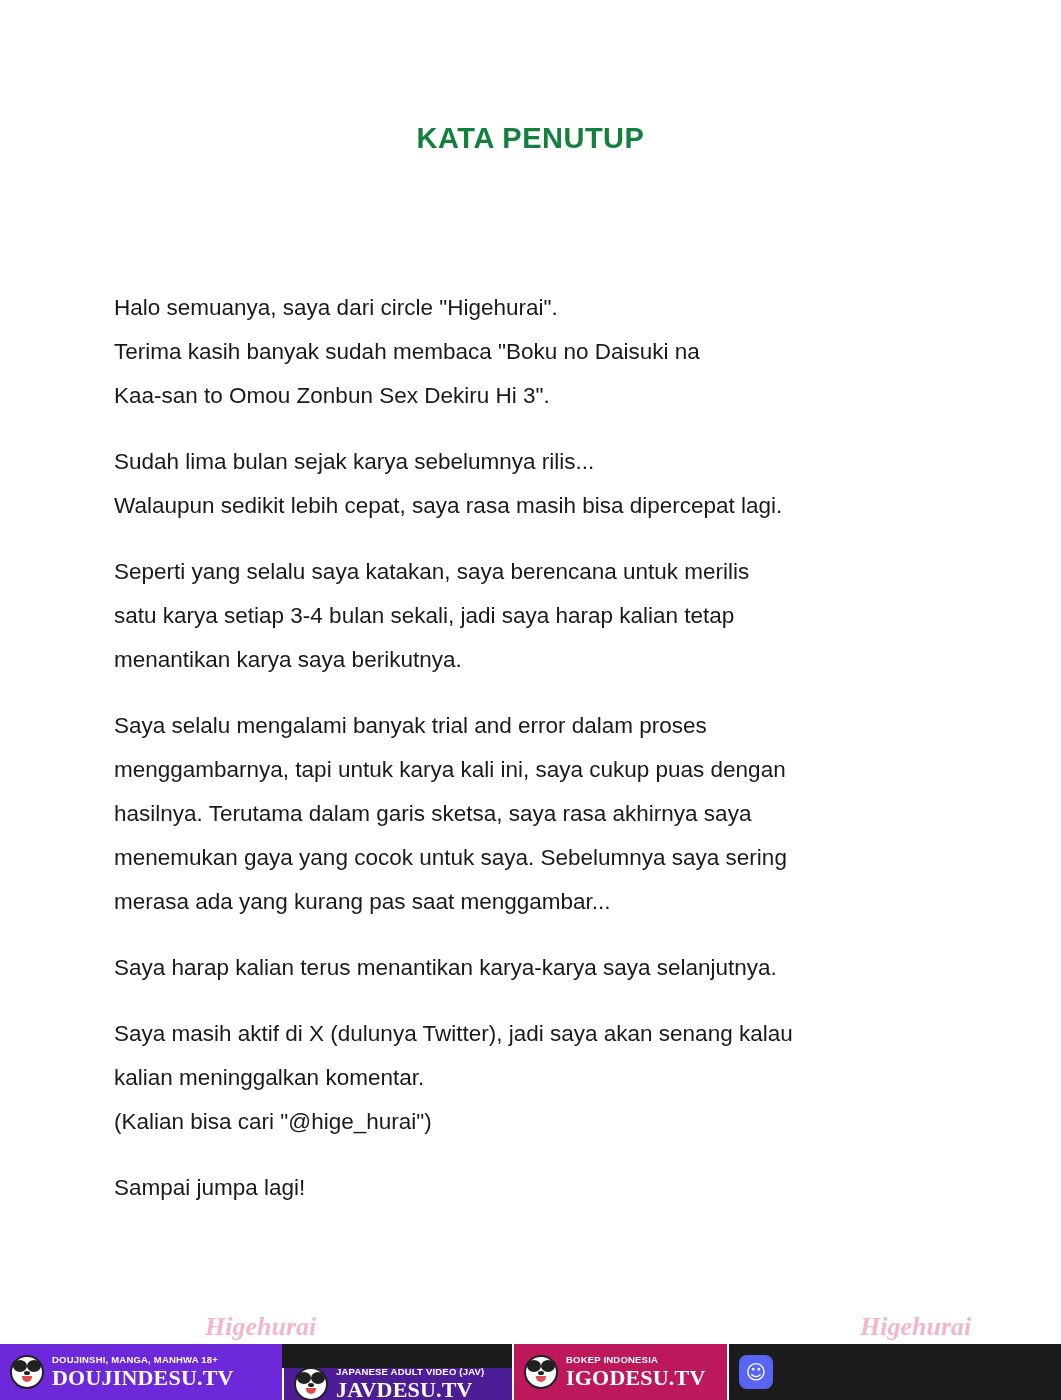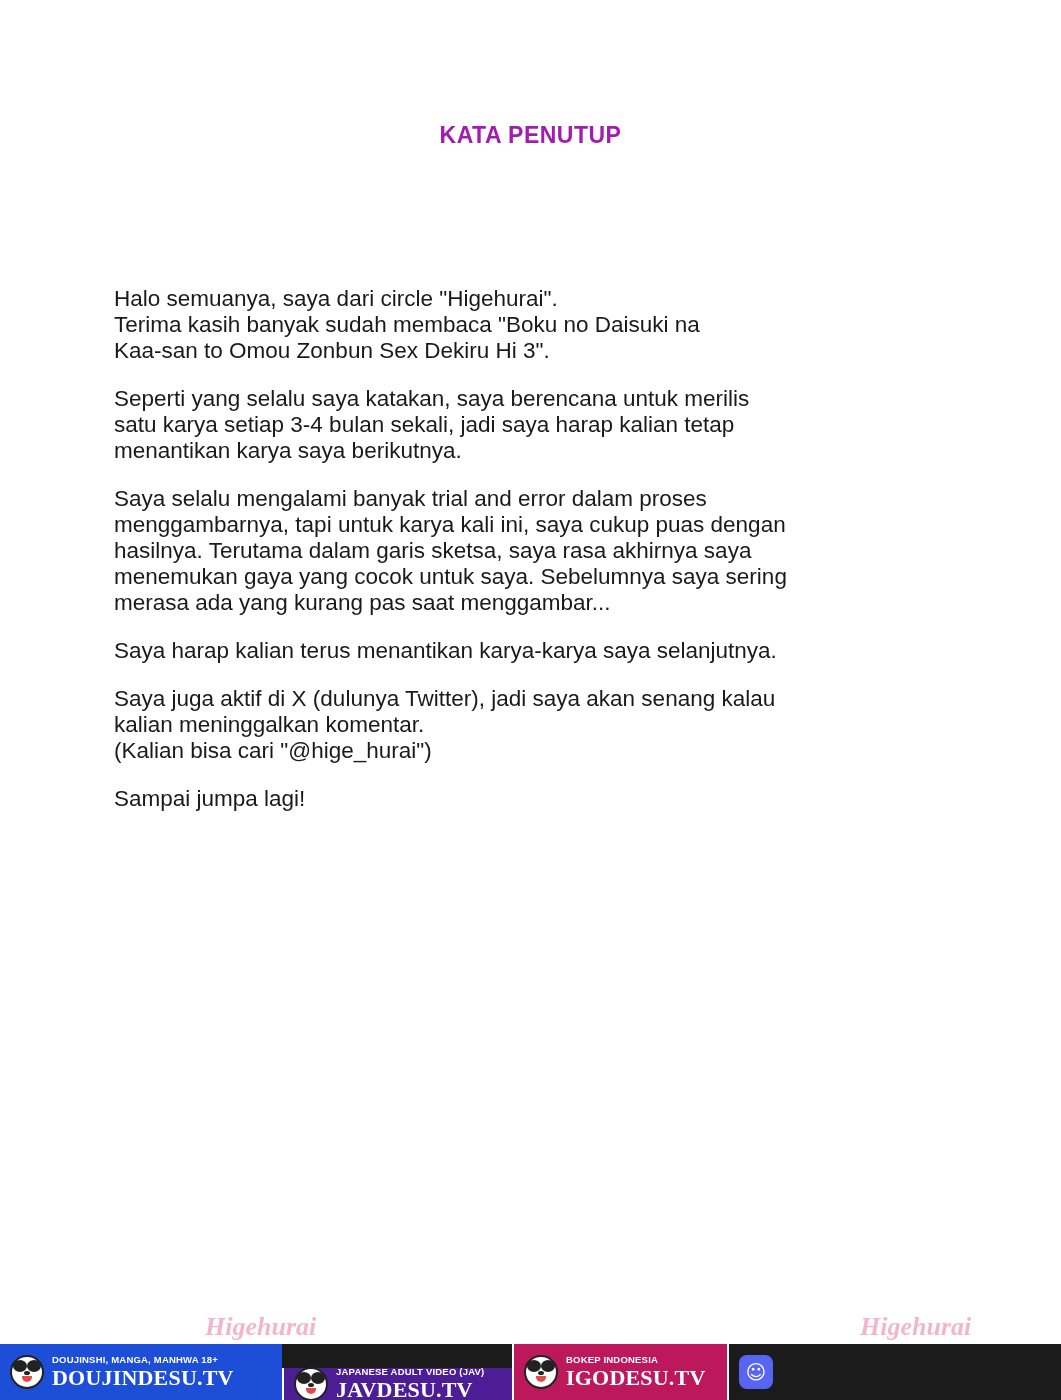--- a/index.html
+++ b/index.html
@@ -14,32 +14,32 @@
     background: #ffffff;
     font-family: "Liberation Sans", sans-serif;
     overflow: hidden;
   }
   .title {
     position: absolute;
     top: 122px;
     left: 0;
     width: 1061px;
     text-align: center;
-    font-size: 23px;
-    font-weight: bold;
-    color: #a21caf;
+    font-size: 29px;
+    font-weight: bold;
+    color: #15803d;
     letter-spacing: 0.5px;
   }
   .body-text {
     position: absolute;
     top: 286px;
     left: 114px;
     width: 860px;
     font-size: 22.5px;
-    line-height: 26px;
+    line-height: 44px;
     color: #1a1a1a;
   }
   .para {
     margin: 0 0 22px 0;
     white-space: pre-wrap;
   }
   .para:last-child { margin-bottom: 0; }
 
   
   .footer {
@@ -53,21 +53,21 @@
     background: #1b1b1b;
   }
   .fitem {
     display: flex;
     align-items: center;
     gap: 8px;
     padding: 0 10px;
     box-sizing: border-box;
     position: relative;
   }
-  .fitem.green { background: #1d4ed8; flex: 0 0 282px; }
+  .fitem.green { background: #6d28d9; flex: 0 0 282px; }
   .fitem.green2 { background: #4c1d95; flex: 0 0 230px; margin-top: 24px; }
   .fitem.green3 { background: #be185d; flex: 0 0 215px; }
   .fitem.dark { background: #1b1b1b; flex: 1 1 auto; }
   .fitem + .fitem { border-left: 2px solid #ffffff; }
 
   .panda {
     width: 34px; height: 34px;
     border-radius: 50%;
     background: #ffffff;
     position: relative;
@@ -163,30 +163,32 @@
 <body>
 
 <div class="page">
 
   <div class="title">KATA PENUTUP</div>
 
   <div class="body-text">
     <p class="para">Halo semuanya, saya dari circle "Higehurai".
 Terima kasih banyak sudah membaca "Boku no Daisuki na
 Kaa-san to Omou Zonbun Sex Dekiru Hi 3".</p>
+    <p class="para">Sudah lima bulan sejak karya sebelumnya rilis...
+Walaupun sedikit lebih cepat, saya rasa masih bisa dipercepat lagi.</p>
     <p class="para">Seperti yang selalu saya katakan, saya berencana untuk merilis
 satu karya setiap 3-4 bulan sekali, jadi saya harap kalian tetap
 menantikan karya saya berikutnya.</p>
     <p class="para">Saya selalu mengalami banyak trial and error dalam proses
 menggambarnya, tapi untuk karya kali ini, saya cukup puas dengan
 hasilnya. Terutama dalam garis sketsa, saya rasa akhirnya saya
 menemukan gaya yang cocok untuk saya. Sebelumnya saya sering
 merasa ada yang kurang pas saat menggambar...</p>
     <p class="para">Saya harap kalian terus menantikan karya-karya saya selanjutnya.</p>
-    <p class="para">Saya juga aktif di X (dulunya Twitter), jadi saya akan senang kalau
+    <p class="para">Saya masih aktif di X (dulunya Twitter), jadi saya akan senang kalau
 kalian meninggalkan komentar.
 (Kalian bisa cari "@hige_hurai")</p>
     <p class="para">Sampai jumpa lagi!</p>
   </div>
 
   <div class="wm">
     <span class="w1">Higehurai</span>
     <span class="w2">Higehurai</span>
   </div>
 

